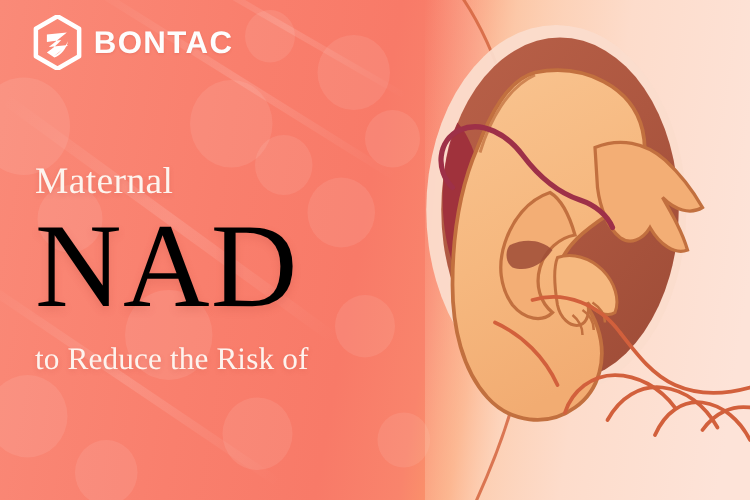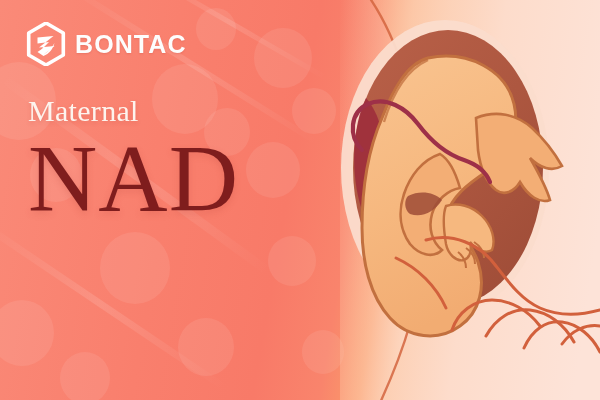--- a/index.html
+++ b/index.html
@@ -52,21 +52,21 @@
     position: absolute;
     background: linear-gradient(90deg, rgba(255,255,255,0.0), rgba(255,255,255,0.13), rgba(255,255,255,0.0));
     transform-origin: center;
     pointer-events: none;
   }
 
   
   .logo {
     position: absolute;
     left: 26px;
-    top: 22px;
+    top: 12px;
     display: flex;
     align-items: center;
     gap: 9px;
   }
   .logo-mark { width: 40px; height: 44px; display: block; }
   .logo-word {
     color: #fdfdfd;
     font-size: 25px;
     font-weight: bold;
     letter-spacing: 1.1px;
@@ -82,25 +82,26 @@
     top: 96px;
     width: 350px;
   }
   .eyebrow {
     font-family: "Liberation Serif", serif;
     font-size: 30px;
     color: #fdf4ee;
     line-height: 1;
     letter-spacing: 0.3px;
     text-shadow: 0 2px 4px rgba(180,60,50,0.22);
+    margin-top: 34px;
   }
   .hero {
     font-family: "Liberation Serif", serif;
     font-size: 96px;
-    color: #7f1d1d;
+    color: #000000;
     line-height: 1.02;
     margin-top: 4px;
     letter-spacing: 1px;
     text-shadow: 0 3px 7px rgba(180,60,50,0.20);
   }
   .subhead {
     font-family: "Liberation Serif", serif;
     font-size: 25px;
     color: #fdf3ee;
     line-height: 1.45;
@@ -230,16 +231,17 @@
       <path d="M11.5 15.5 L27.5 14 L13 25.5 L28.5 24 L17 33 C 22 30 26 26 28.5 21
                C 27 27 23 32 17.5 34 L11.5 30 C 16 27 20 23.5 23 20 L11.5 21.5 Z" fill="#FFFFFF"></path>
     </svg>
     <span class="logo-word">BONTAC</span>
   </div>
 
   <div class="text-block">
     <div class="eyebrow">Maternal</div>
     <div class="hero">NAD</div>
     <div class="subhead">
+      <div>to Reduce the Risk of</div>
     </div>
   </div>
 
 </div>
 
 </body></html>

